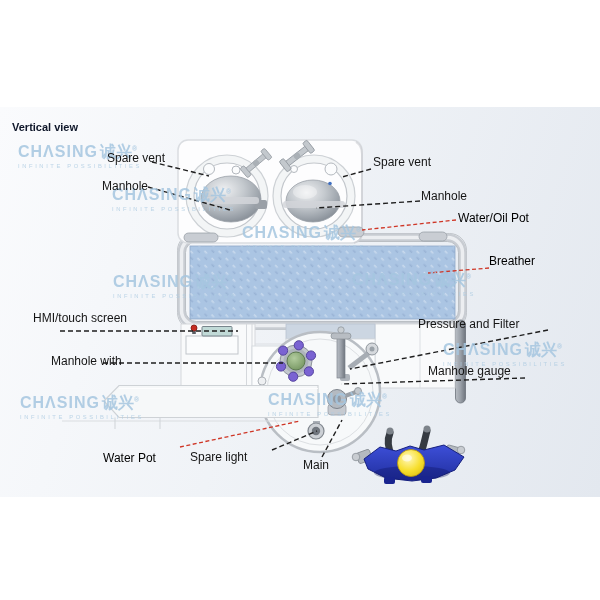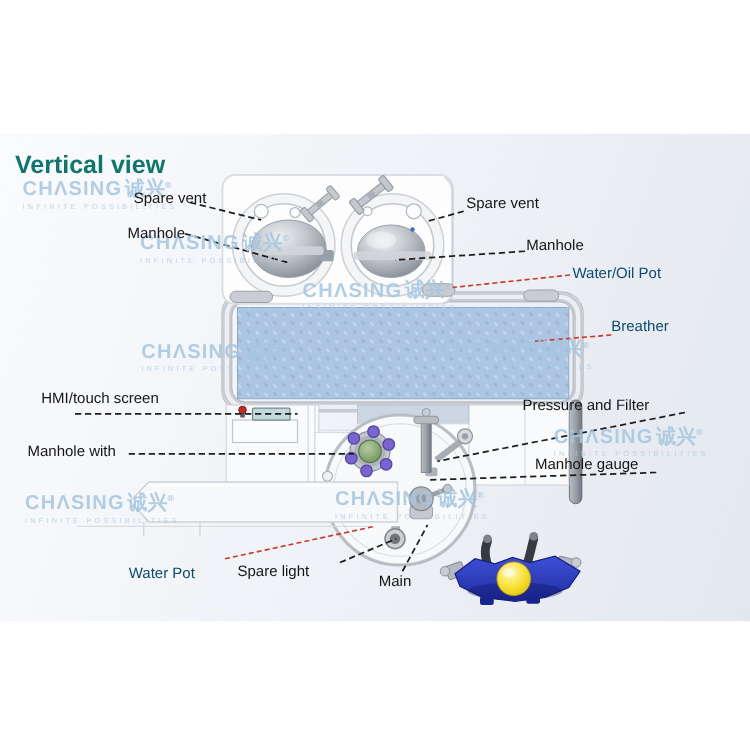--- a/index.html
+++ b/index.html
@@ -2,35 +2,35 @@
 <html><head>
 <meta charset="utf-8">
 <style>
   html,body{margin:0;padding:0;background:#fff;}
   #canvas{position:relative;width:600px;height:600px;background:#ffffff;overflow:hidden;
           font-family:"Liberation Sans",sans-serif;}
   #band{position:absolute;left:0;top:107px;width:600px;height:390px;
         background:linear-gradient(108deg,#fafbfd 0%,#f0f3f7 45%,#e3e8ef 100%);}
   svg{position:absolute;left:0;top:0;}
   .lbl{position:absolute;font-size:12px;font-weight:normal;color:#151515;white-space:nowrap;line-height:14px;}
-  .lbl.red{color:#0c4a6e;}
-  #title{position:absolute;left:12px;top:121px;font-size:20px;font-weight:bold;color:#0f766e;white-space:nowrap;}
+  .lbl.red{color:#000000;}
+  #title{position:absolute;left:12px;top:121px;font-size:11px;font-weight:bold;color:#0f172a;white-space:nowrap;}
   .wm{position:absolute;white-space:nowrap;pointer-events:none;}
   .wm-logo{font-size:16px;font-weight:bold;letter-spacing:1px;color:rgba(164,197,223,0.85);line-height:16px;}
   .wm-logo .cn{font-size:16px;letter-spacing:0;margin-left:2px;}
   .wm-logo sup{font-size:7px;letter-spacing:0;}
   .wm-tag{font-size:5.8px;letter-spacing:2.6px;color:rgba(174,204,226,0.8);margin-top:3px;line-height:6px;}
   
   .wm1{left:18px;top:141px}.wm2{left:112px;top:184px}.wm3{left:242px;top:222px}
   .wm4{left:113px;top:271px}.wm5{left:352px;top:269px}.wm6{left:20px;top:392px}
   .wm7{left:268px;top:389px}.wm8{left:443px;top:339px}
   
   .p-svl{left:107px;top:151px}.p-mhl{left:102px;top:179px}.p-svr{left:373px;top:155px}
   .p-mhr{left:421px;top:189px}.p-wop{left:458px;top:211px}.p-plt{left:489px;top:254px}
-  .p-hmi{left:33px;top:311px}.p-msg{left:22px;top:354px}.p-brf{left:418px;top:317px}
+  .p-hmi{left:33px;top:311px}.p-msg{left:51px;top:354px}.p-brf{left:418px;top:317px}
   .p-prg{left:428px;top:364px}.p-mpt{left:103px;top:451px}.p-sgl{left:190px;top:450px}
   .p-vnt{left:303px;top:458px}
 </style>
 </head>
 <body>
 
 <div id="canvas">
   <div id="band"></div>
 
   <svg width="600" height="600" viewBox="0 0 600 600">

